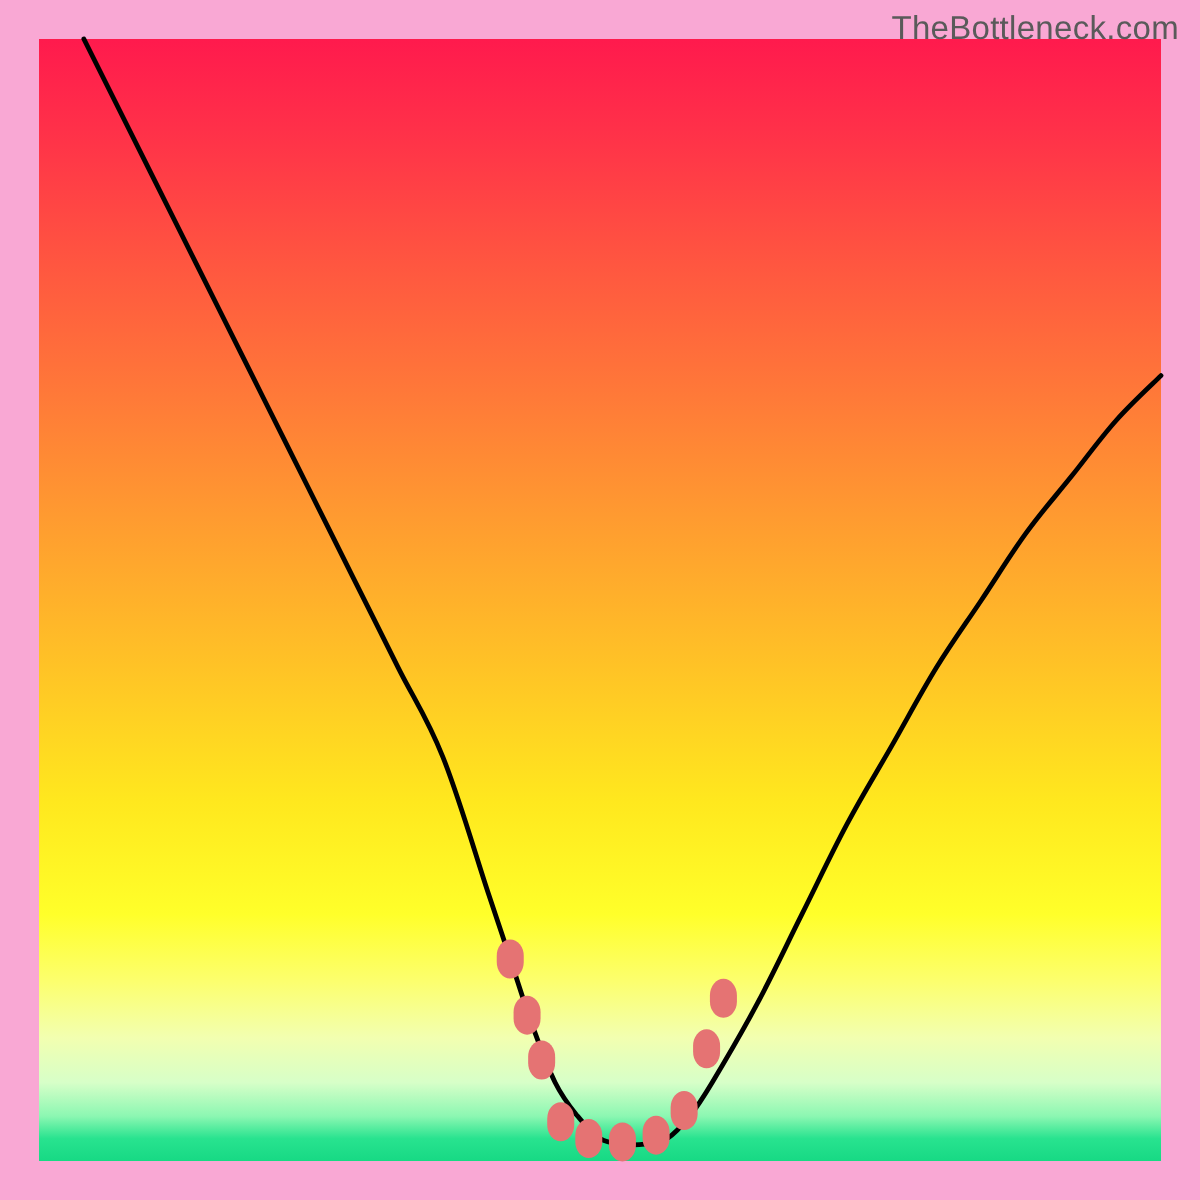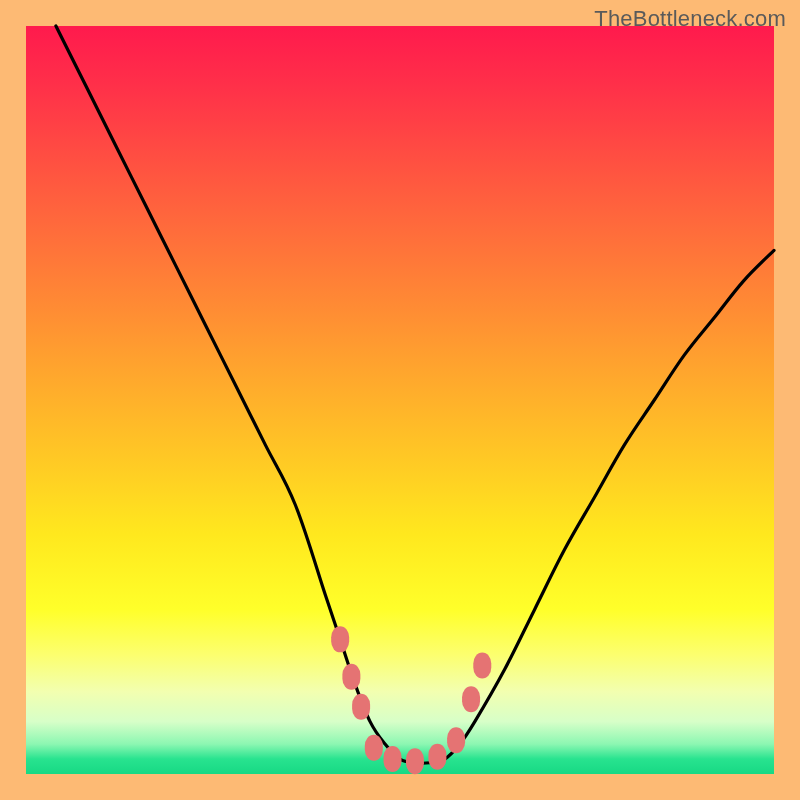--- a/index.html
+++ b/index.html
@@ -10,21 +10,21 @@
     background: #000;
     overflow: hidden;
     font-family: Arial, Helvetica, sans-serif;
   }
   .frame {
     position: absolute;
     left: 0;
     top: 0;
     width: 800px;
     height: 800px;
-    background: #fdba74;
+    background: #f9a8d4;
     text-align: right;
   }
   .plot {
     position: absolute;
     left: 26px;
     top: 26px;
     width: 748px;
     height: 748px;
     background: linear-gradient(
       to bottom,

